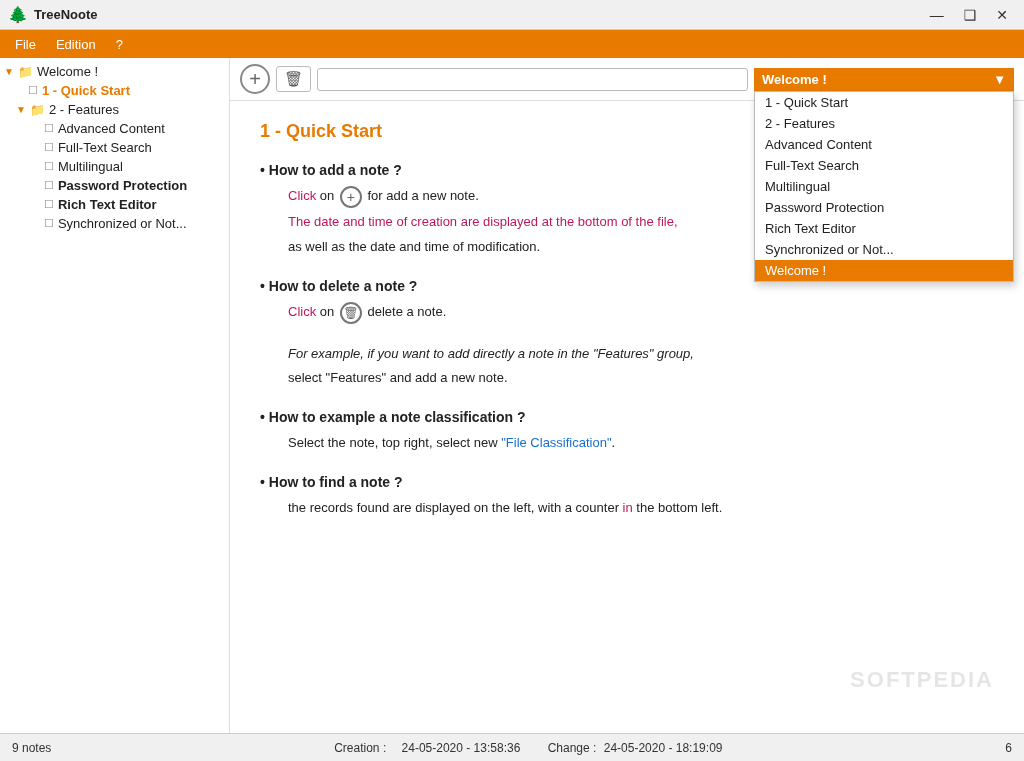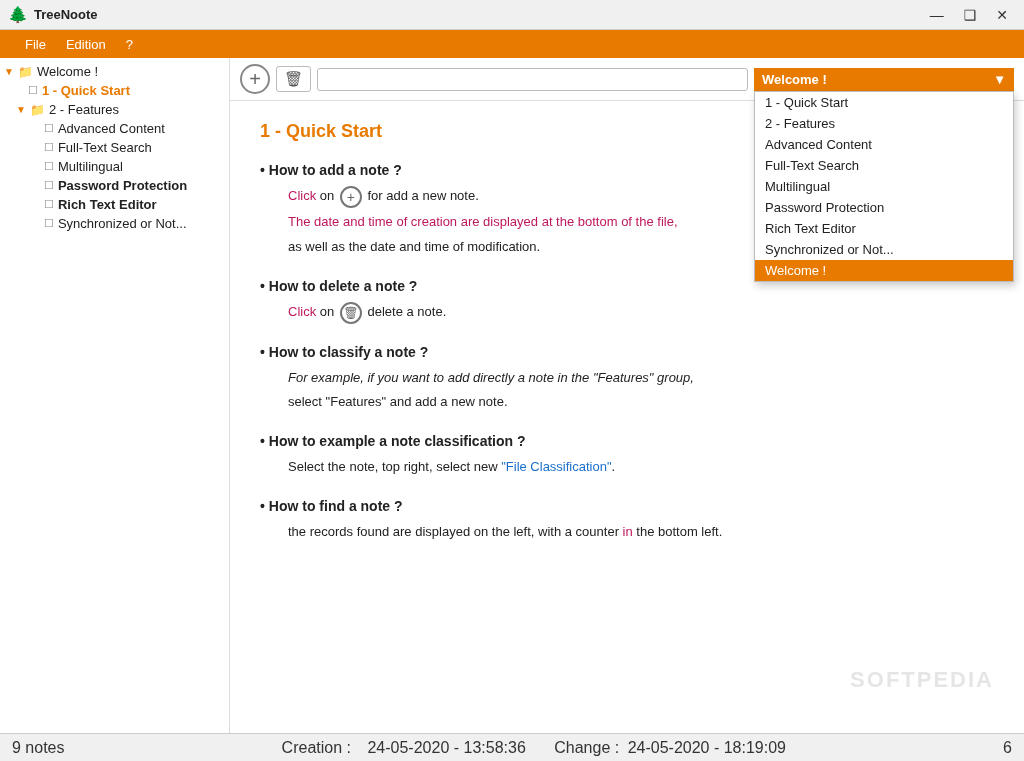--- a/index.html
+++ b/index.html
@@ -14,21 +14,21 @@
     #titlebar .title { display: flex; align-items: center; gap: 6px; font-size: 13px; font-weight: bold; }
     #titlebar .title .logo { color: #e87a00; font-size: 16px; }
     #titlebar .win-controls { display: flex; gap: 4px; }
     #titlebar .win-controls button {
       background: none; border: none; cursor: pointer; font-size: 14px; padding: 2px 8px;
       color: #333;
     }
 
     
     #menubar {
-      background: #e87a00; display: flex; align-items: center; height: 28px; padding: 0 15px;
+      background: #e87a00; display: flex; align-items: center; height: 28px; padding: 0 5px;
     }
     #menubar button {
       background: none; border: none; color: white; font-size: 13px; padding: 2px 10px;
       cursor: pointer; font-weight: 500;
     }
 
     
     #main { display: flex; height: calc(761px - 30px - 28px - 28px); }
 
     
@@ -92,21 +92,21 @@
       border-radius: 50%; text-align: center; line-height: 18px; font-size: 14px;
       color: #666; vertical-align: middle; margin: 0 2px;
     }
     .blue-text { color: #be185d; }
     .link-text { color: #1a6fcc; }
 
     
     #statusbar {
       display: flex; align-items: center; justify-content: space-between;
       background: #f0f0f0; border-top: 1px solid #ccc; height: 28px; padding: 0 12px;
-      font-size: 16px; color: #333;
+      font-size: 12px; color: #333;
     }
 
     
     .watermark {
       position: absolute; bottom: 40px; right: 30px;
       color: #ccc; font-size: 22px; font-weight: bold; letter-spacing: 2px;
       pointer-events: none; opacity: 0.5;
     }
   </style>
 </head>
@@ -234,21 +234,20 @@
         <h3>How to delete a note ?</h3>
         <p style="margin-left:28px;">
           <span class="blue-text">Click</span>
           <span> on </span>
           <span class="inline-icon" style="font-size:12px;">🗑</span>
           <span> delete a note.</span>
         </p>
       </div>
 
       <div class="section">
-        <h3>How to classify a note ?</h3>
         <p style="margin-left:28px;font-style:italic;">For example, if you want to add directly a note in the "Features" group,</p>
         <p style="margin-left:28px;">select "Features" and add a new note.</p>
       </div>
 
       <div class="section">
         <h3>How to example a note classification ?</h3>
         <p style="margin-left:28px;">
           Select the note, top right, select new <span class="link-text">"File Classification"</span>.
         </p>
       </div>

